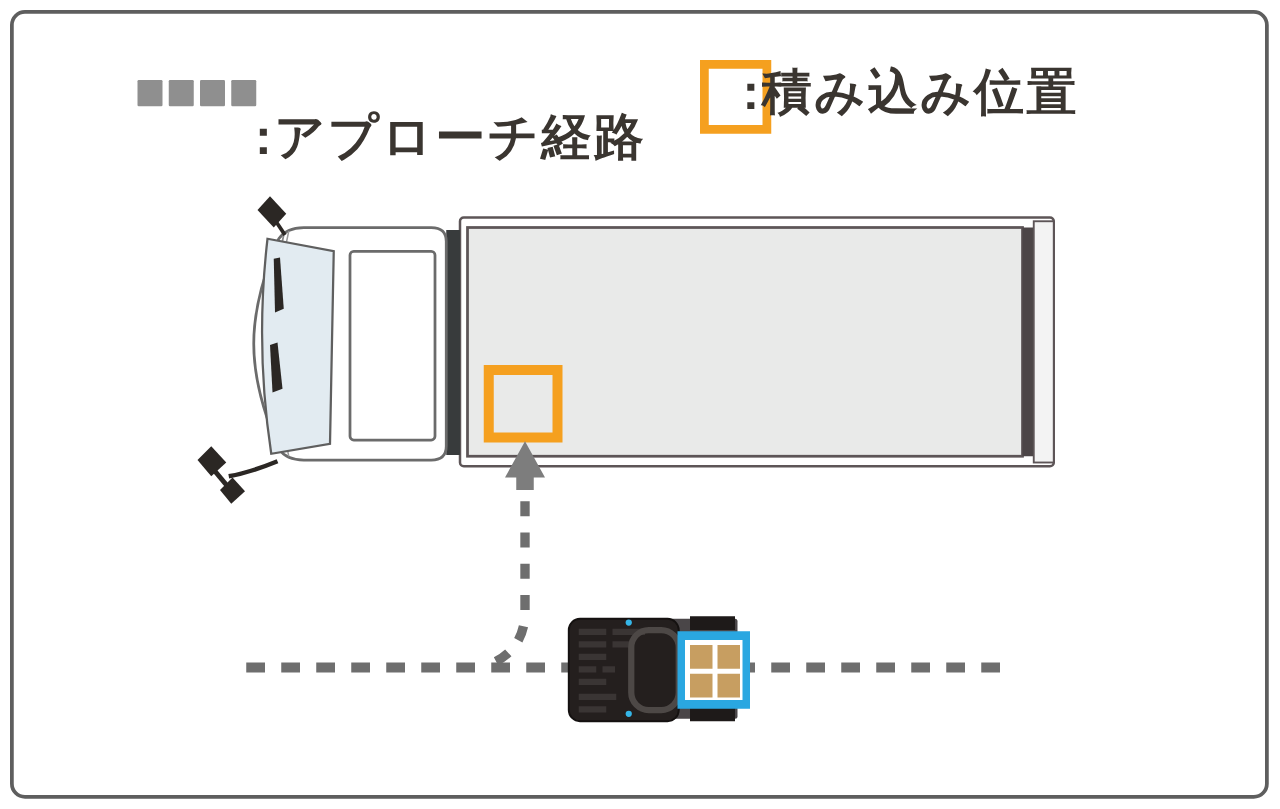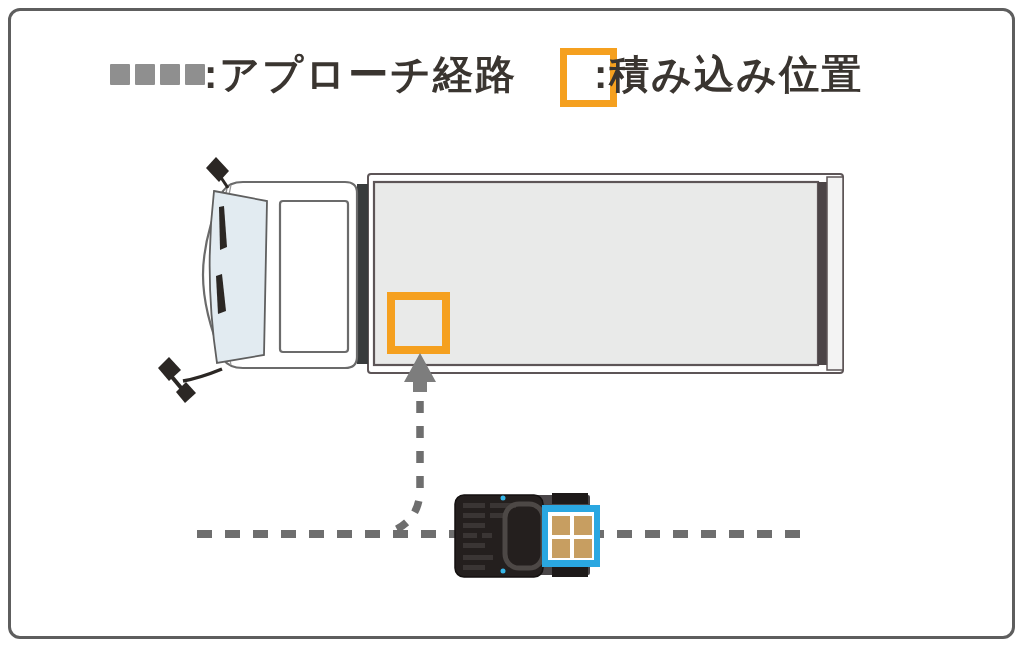--- a/index.html
+++ b/index.html
@@ -35,21 +35,21 @@
     position: absolute;
     top: 50px;
     height: 48px;
     line-height: 48px;
     font-size: 40px;
     font-weight: 600;
     letter-spacing: 2px;
     color: var(--text, #3a3530);
     white-space: nowrap;
   }
-  #legend-label-approach { left: 204px; }
+  #legend-label-approach { left: 204px; margin-top: 36px; }
   #legend-label-loading { left: 594px; }
   .legend-square {
     position: absolute;
     left: 560px; top: 48px;
     width: 57px; height: 59px;
     box-sizing: border-box;
     border: 7px solid var(--orange, #f5a01f);
     background: #ffffff;
   }
   svg.diagram {

